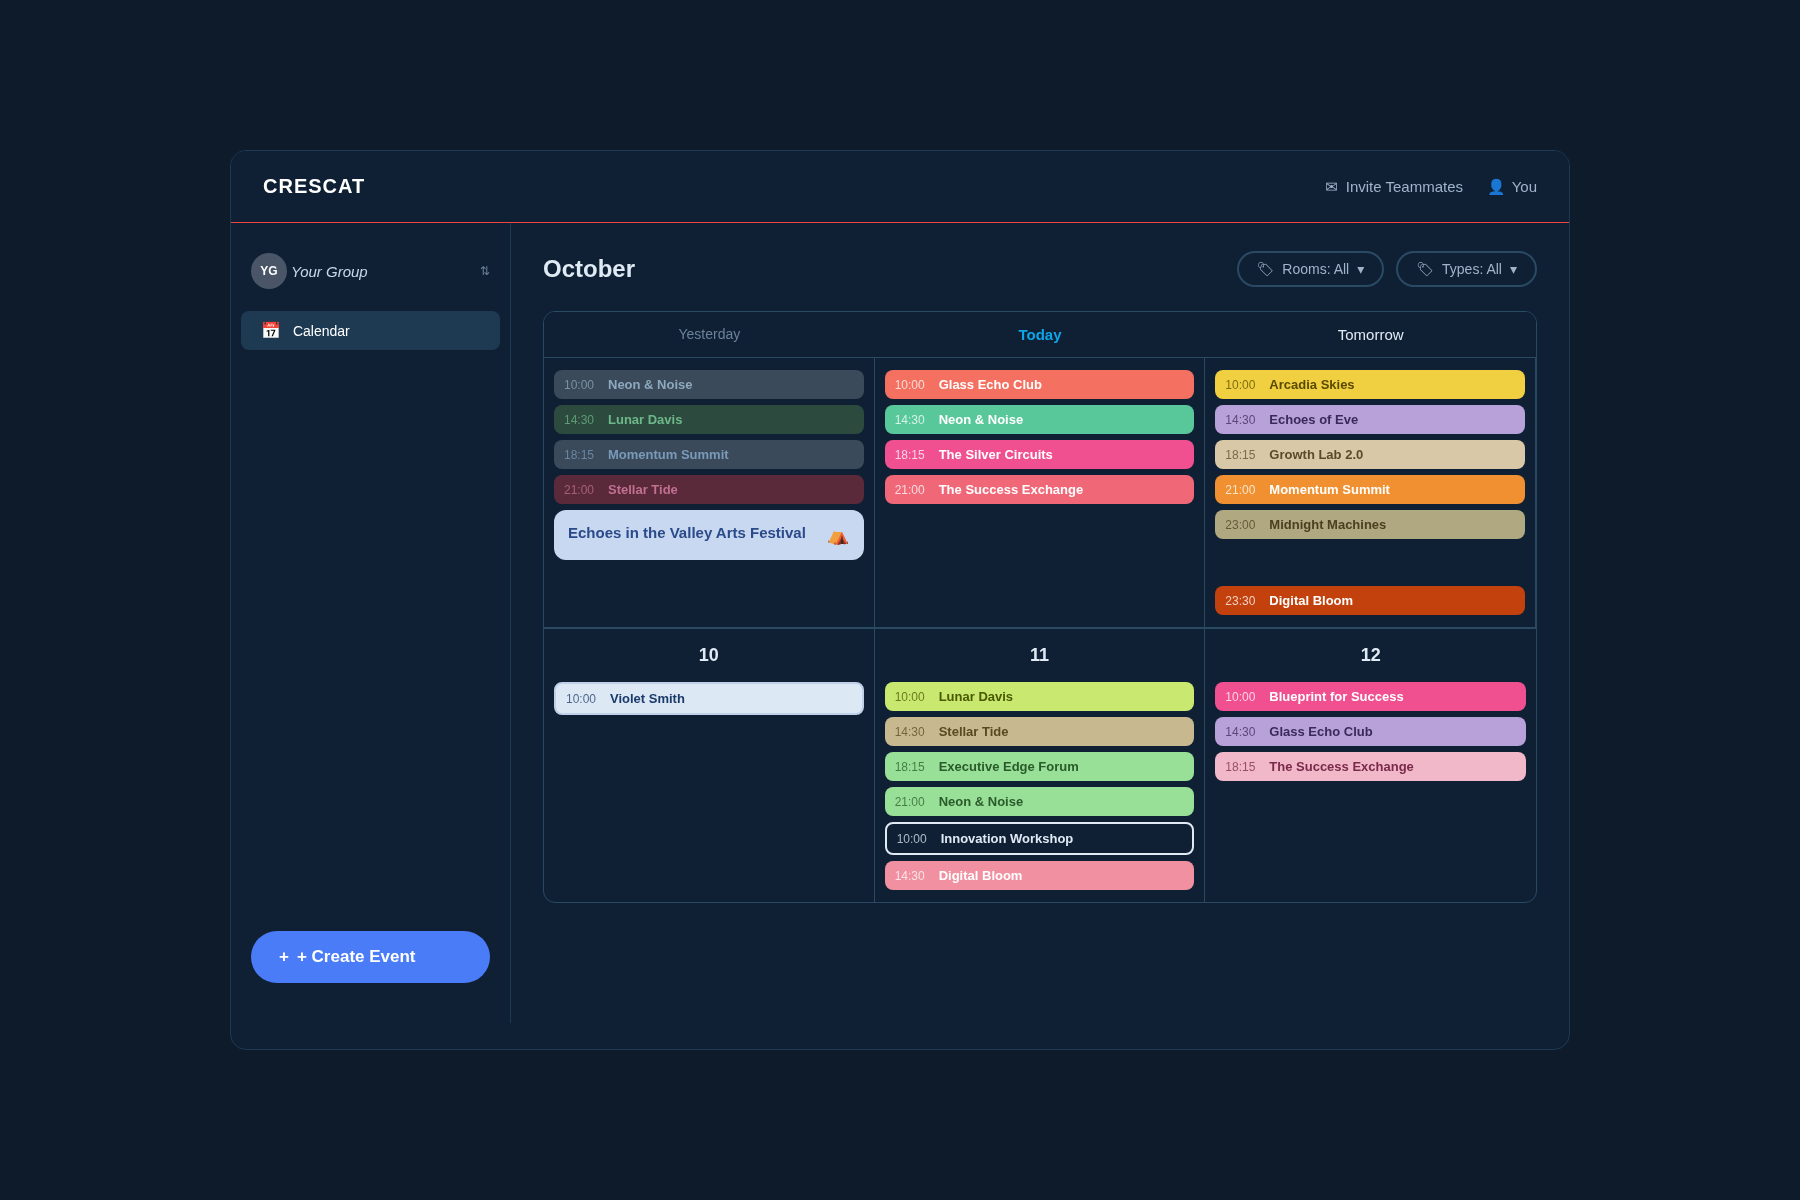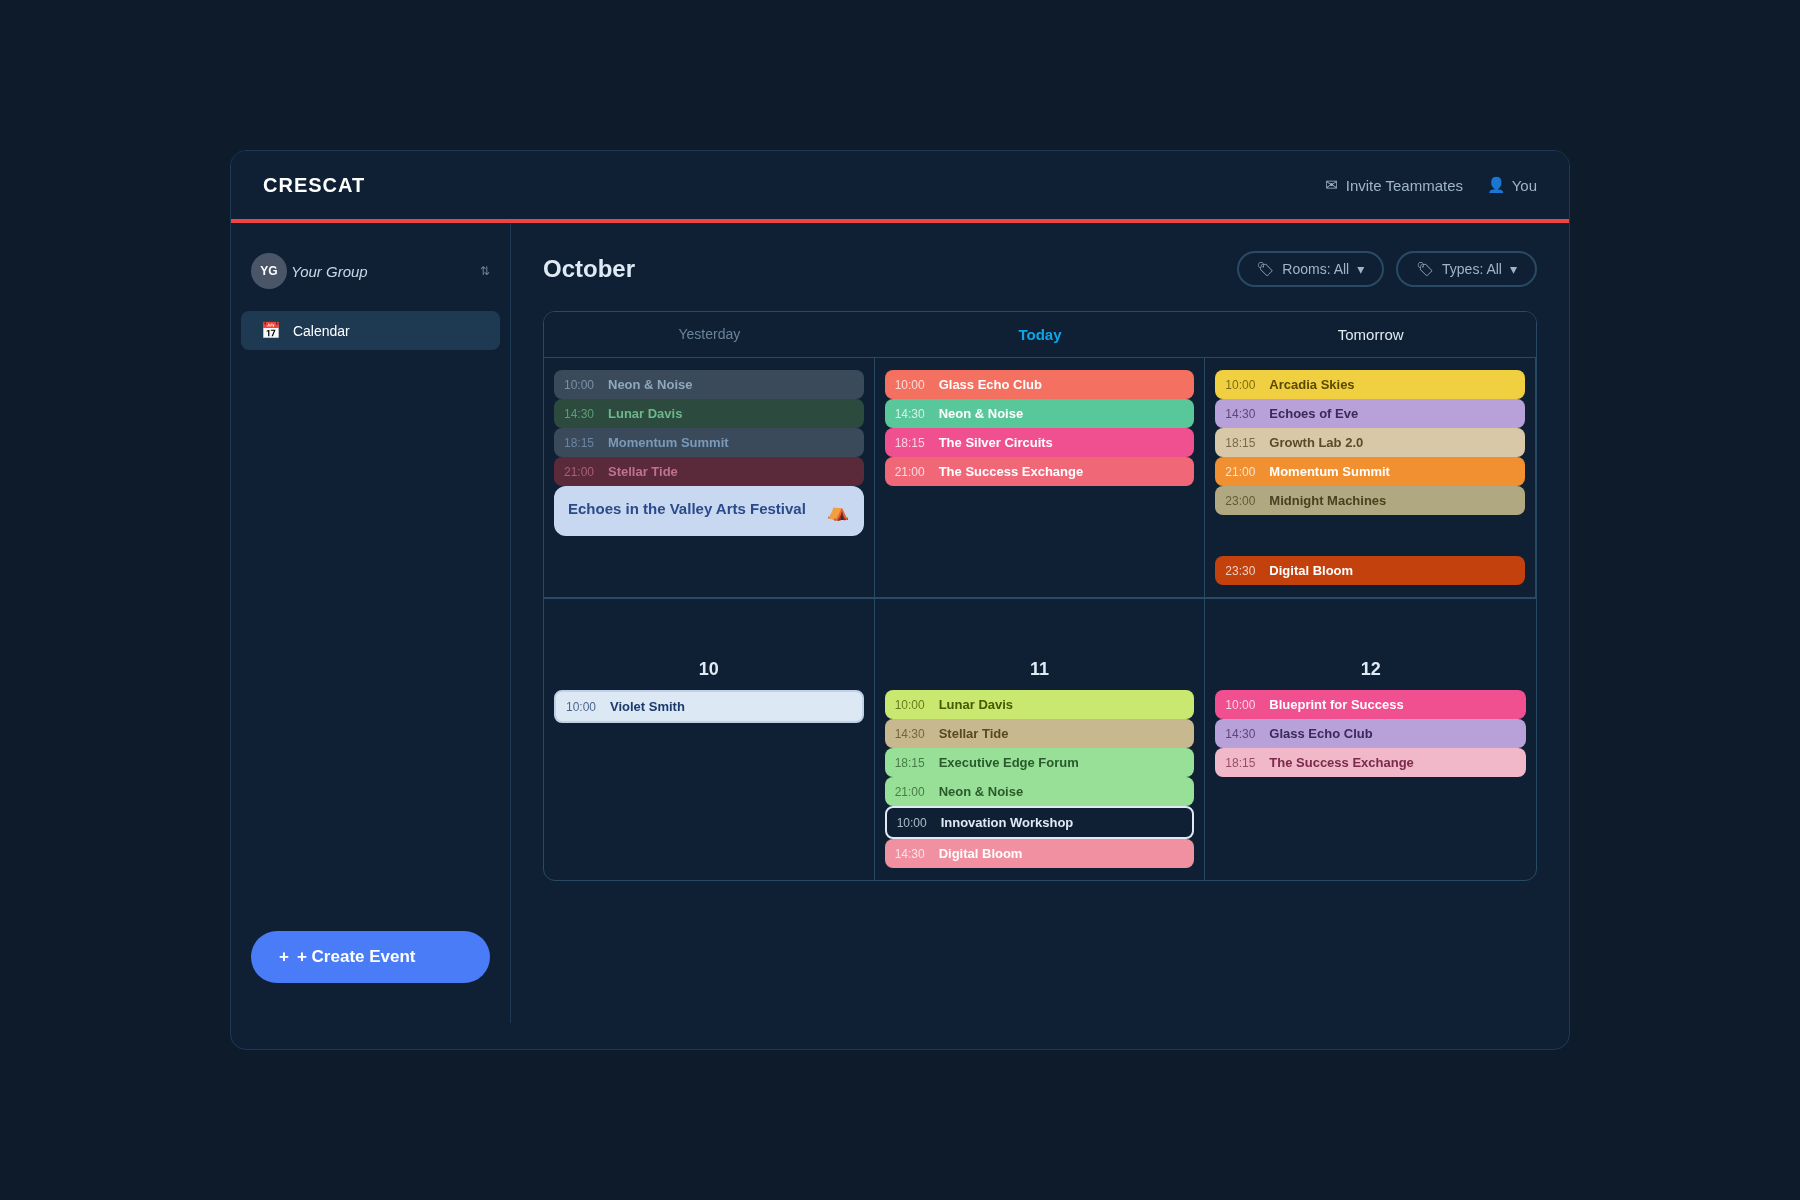--- a/index.html
+++ b/index.html
@@ -20,21 +20,21 @@
       overflow: hidden;
       border: 1px solid #1e3a52;
     }
     
     .header {
       background: #0f2035;
       display: flex;
       align-items: center;
       padding: 0 32px;
       height: 72px;
-      border-bottom: 4px solid #ef4444;
+      border-bottom: 1px solid #ef4444;
     }
     .logo {
       font-weight: 800;
       font-size: 20px;
       color: #ffffff;
       letter-spacing: 1px;
       flex: 1;
     }
     .header-actions {
       display: flex;
@@ -201,34 +201,34 @@
     .row-divider {
       grid-column: 1 / -1;
       height: 1px;
       background: #2a4a63;
     }
     .day-col {
       padding: 12px 10px;
       border-right: 1px solid #2a4a63;
       display: flex;
       flex-direction: column;
+      gap: 6px;
       min-height: 200px;
     }
     .day-col:last-child { border-right: none; }
     .day-col.date-section {
       border-top: 1px solid #2a4a63;
       padding-top: 16px;
     }
     .date-number {
       text-align: center;
       font-size: 18px;
       font-weight: 700;
       color: #e0eaf4;
       margin-bottom: 10px;
-      margin-top: 44px;
     }
     .event-item {
       border-radius: 8px;
       padding: 7px 10px;
       font-size: 13px;
       font-weight: 500;
       display: flex;
       align-items: center;
       gap: 8px;
       cursor: pointer;

